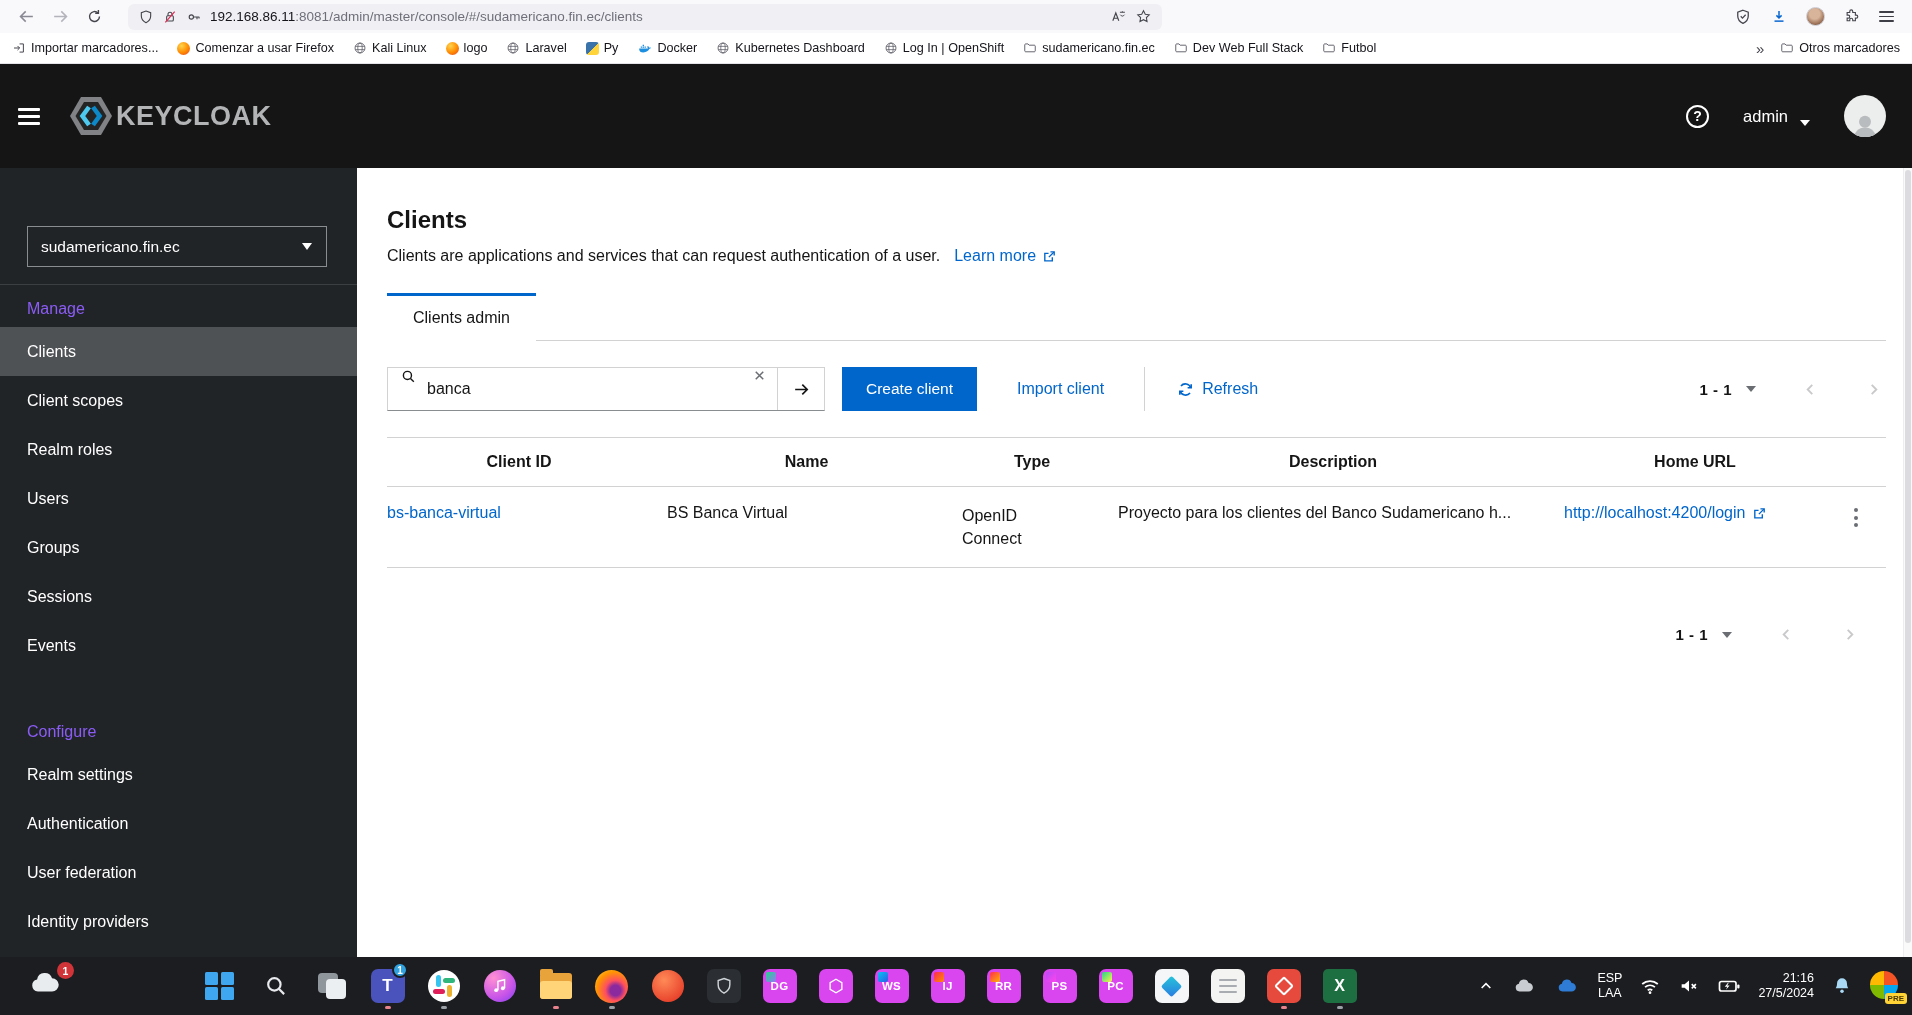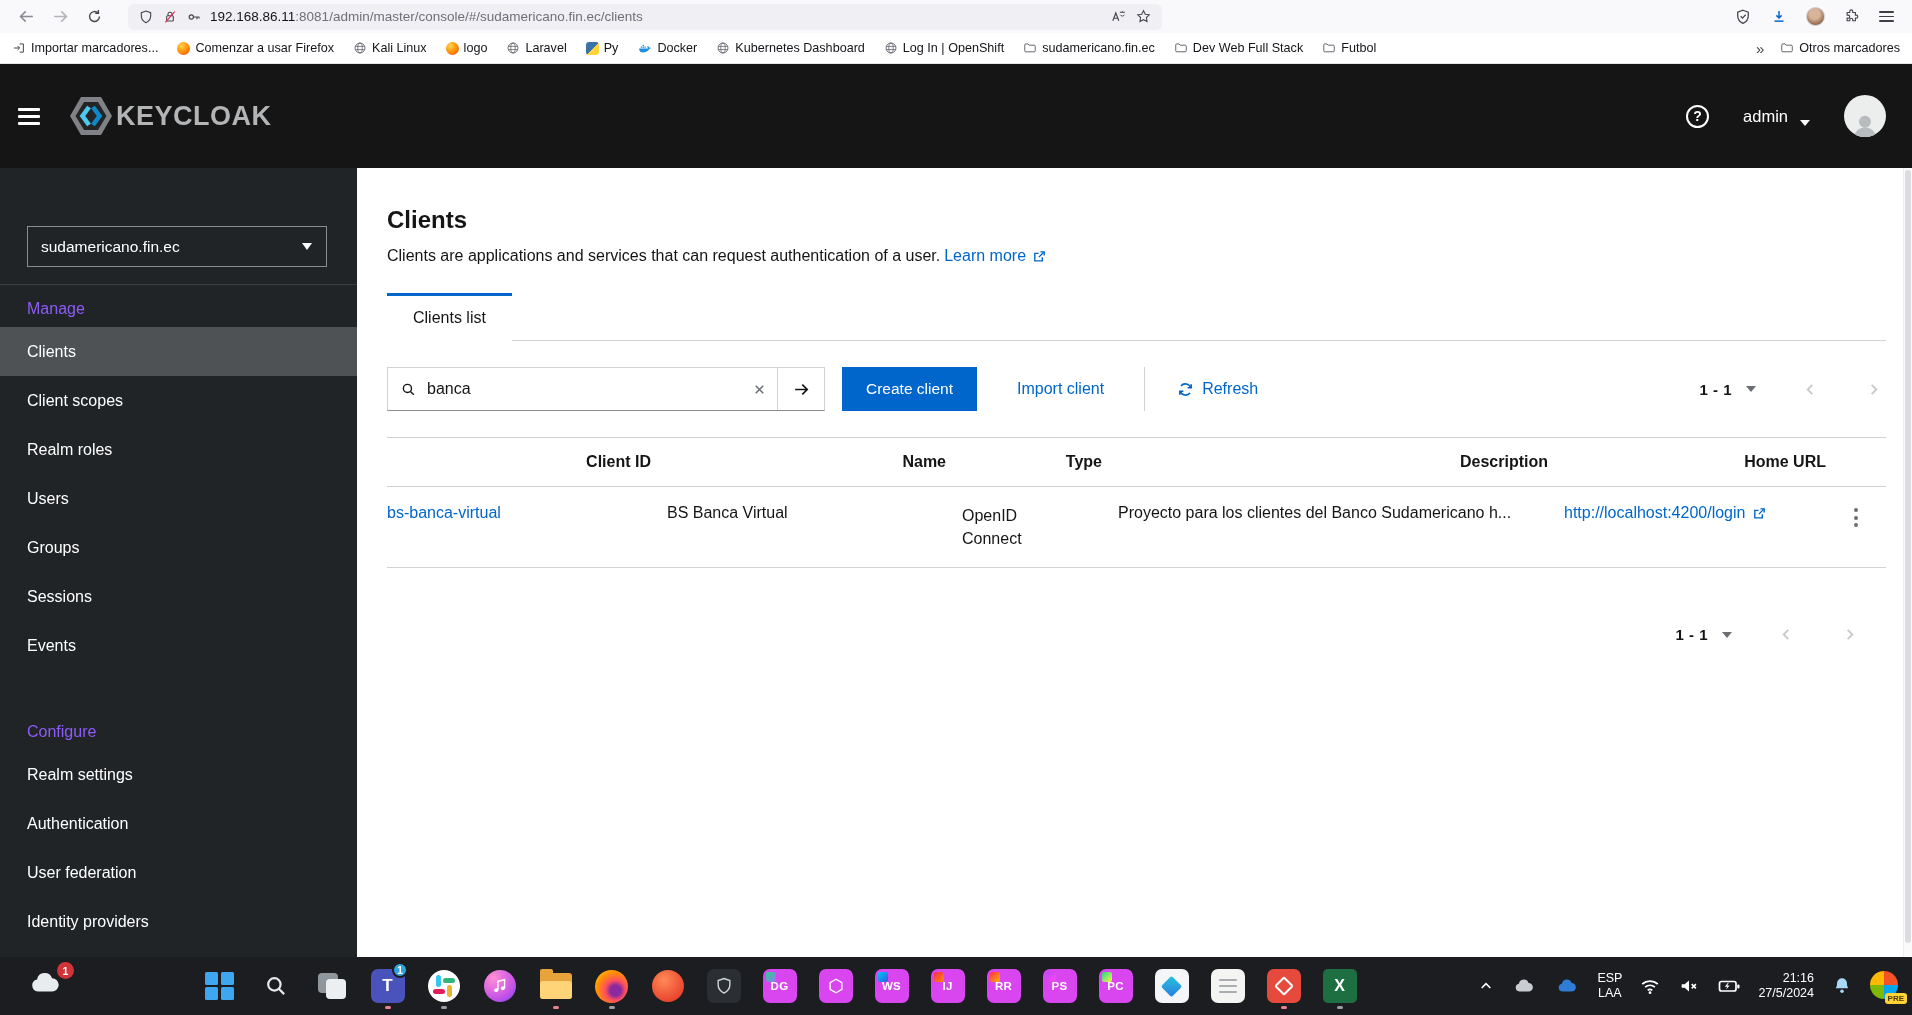--- a/index.html
+++ b/index.html
@@ -41,46 +41,46 @@
   .realm-box { margin:58px 30px 0 27px; height:41px; border:1px solid #8a8d90; display:flex; align-items:center; justify-content:space-between; padding:0 14px 0 13px; font-size:15.5px; cursor:pointer; }
   .realm-box .caret-down { border-top-width:7px; }
   .side-divider { margin-top:17px; border-top:1px solid #3c3f42; }
   .nav-section-label { padding:15px 27px 9px; font-size:16px; color:#8b5cf6; }
   .nav-item { height:49px; display:flex; align-items:center; padding-left:27px; font-size:16px; color:#fff; cursor:pointer; }
   .nav-item.selected { background:#4f5255; }
   .configure-gap { height:38px; }
 
   .content { flex:1; background:#fff; padding:38px 26px 0 30px; position:relative; }
   .page-title { font-size:24px; font-weight:700; color:#151515; }
-  .page-desc { margin-top:13px; font-size:16px; color:#151515; display:flex; align-items:center; gap:4px; }
+  .page-desc { margin-top:13px; font-size:16px; color:#151515; display:flex; align-items:center; gap:14px; }
   a.link { color:#0066cc; text-decoration:none; }
 
   .tabs-wrap { margin-top:28px; border-bottom:1px solid #d2d2d2; display:flex; }
   .tab { height:48px; display:flex; align-items:center; padding:0 26px; font-size:16px; cursor:pointer; }
   .tab.active { background:#fff; color:#151515; border-top:3px solid #0066cc; border-bottom:1px solid #fff; margin-bottom:-1px; }
   .tab.inactive { background:#f0f0f0; color:#6a6e73; }
   .tab.inactive + .tab.inactive { border-left:2px solid #fff; }
 
   .toolbar { margin-top:26px; display:flex; align-items:center; }
   .search-group { display:flex; width:438px; height:44px; border:1px solid #d2d2d2; border-bottom-color:#8a8d90; background:#fff; }
-  .search-cell { flex:1; display:flex; align-items:center; gap:10px; padding:0 10px 0 12px; }
+  .search-cell { flex:1; display:flex; gap:10px; padding:0 10px 0 12px; }
   .search-cell input { border:none; outline:none; font-size:16px; color:#151515; flex:1; min-width:0; font-family:"Liberation Sans",sans-serif; background:transparent; }
   .clear-x { color:#6a6e73; cursor:pointer; display:flex; }
   .arrow-cell { width:47px; border-left:1px solid #d2d2d2; display:flex; align-items:center; justify-content:center; cursor:pointer; }
   .btn-primary { height:44px; margin-left:17px; padding:0 24px; background:#0066cc; color:#fff; font-size:15.5px; border:none; cursor:pointer; font-family:"Liberation Sans",sans-serif; }
   .import-link { margin-left:40px; font-size:16px; }
   .tb-divider { width:1px; height:44px; background:#d2d2d2; margin:0 32px 0 40px; }
   .refresh { display:flex; align-items:center; gap:8px; font-size:16px; color:#0066cc; cursor:pointer; }
   .pager { margin-left:auto; display:flex; align-items:center; padding-right:4px; }
   .pager .range { font-size:15px; font-weight:700; color:#151515; letter-spacing:.5px; }
   .pager .caret-sm { width:0; height:0; border-left:5px solid transparent; border-right:5px solid transparent; border-top:6px solid #6a6e73; margin-left:14px; cursor:pointer;}
   .pager .chev { margin-left:46px; color:#c9c9cc; cursor:default; display:flex; }
 
   table.clients { margin-top:26px; width:100%; border-collapse:collapse; border-top:1px solid #d2d2d2; }
-  table.clients th { text-align:right; font-size:16px; font-weight:700; color:#151515; padding:15px 16px 15px 0; border-bottom:1px solid #d2d2d2; }
+  table.clients th { text-align:center; font-size:16px; font-weight:700; color:#151515; padding:15px 16px 15px 0; border-bottom:1px solid #d2d2d2; }
   table.clients td { font-size:16px; color:#151515; padding:17px 16px 17px 0; border-bottom:1px solid #d2d2d2; vertical-align:top; }
   .col-id { width:280px; } .col-name { width:295px; } .col-type { width:156px; } .col-desc { width:446px;margin-left:19px; } .col-kebab { width:44px; }
   .type-span { display:inline-block; max-width:88px; line-height:1.45; }
   .kebab { display:flex; flex-direction:column; gap:3.5px; align-items:center; cursor:pointer; padding:4px; }
   .kebab i { width:4px; height:4px; border-radius:50%; background:#6a6e73; }
   .url-cell { display:flex; align-items:center; gap:7px; }
 
   .pager-bottom { margin-top:58px; display:flex; justify-content:flex-end; align-items:center; padding-right:28px; }
 
   .scrolltrack { position:absolute; right:0; top:0; bottom:0; width:9px; background:#fafafa; border-left:1px solid #ededf0; }
@@ -470,21 +470,21 @@
       <a class="link" href="#" style="display:flex;align-items:center;gap:6px;">
         <span>Learn more</span>
         <svg class="ic" width="15" height="15" color="#0066cc">
             <use href="#ext-link"></use>
           </svg>
       </a>
     </div>
 
     <div class="tabs-wrap">
       <div class="tab active">
-          <span>Clients list</span>
+          <span>Clients admin</span>
         </div>
     </div>
 
     <div class="toolbar">
       <div class="search-group">
         <div class="search-cell">
           <svg class="ic" width="17" height="17" color="#151515">
               <use href="#search"></use>
             </svg>
           <input type="text" value="banca" style="">

